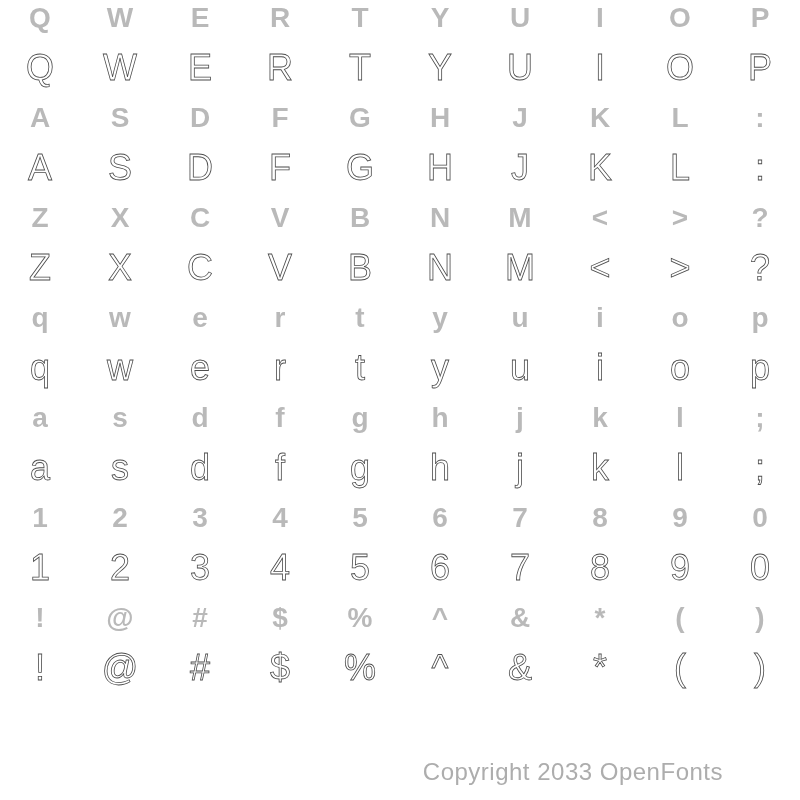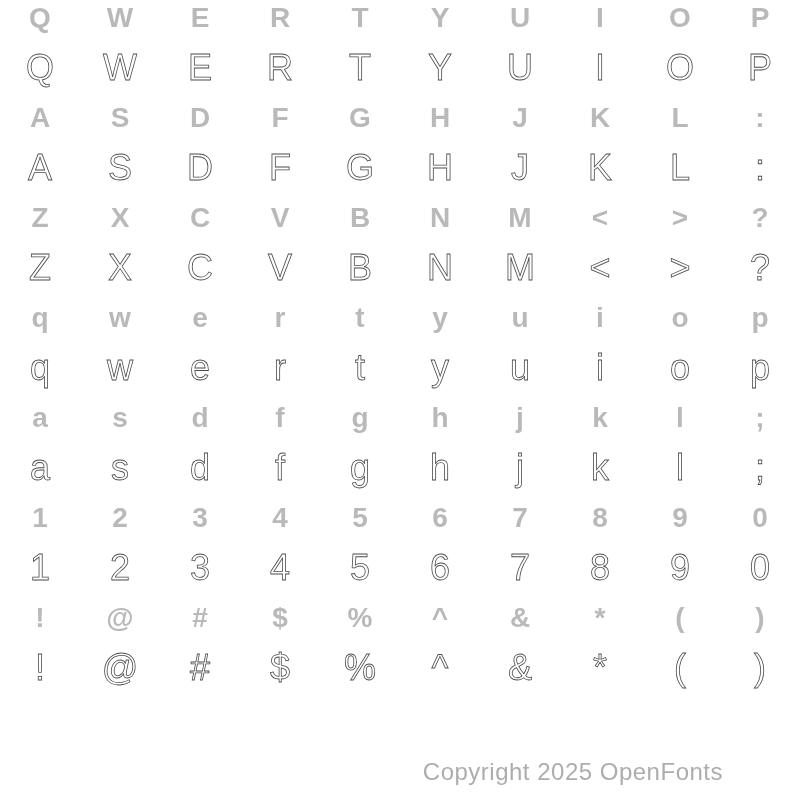--- a/index.html
+++ b/index.html
@@ -65,13 +65,13 @@
     <div class="row reference"><span class="cell">q</span><span class="cell">w</span><span class="cell">e</span><span class="cell">r</span><span class="cell">t</span><span class="cell">y</span><span class="cell">u</span><span class="cell">i</span><span class="cell">o</span><span class="cell">p</span></div>
     <div class="row sample"><span class="cell">q</span><span class="cell">w</span><span class="cell">e</span><span class="cell">r</span><span class="cell">t</span><span class="cell">y</span><span class="cell">u</span><span class="cell">i</span><span class="cell">o</span><span class="cell">p</span></div>
     <div class="row reference"><span class="cell">a</span><span class="cell">s</span><span class="cell">d</span><span class="cell">f</span><span class="cell">g</span><span class="cell">h</span><span class="cell">j</span><span class="cell">k</span><span class="cell">l</span><span class="cell">;</span></div>
     <div class="row sample"><span class="cell">a</span><span class="cell">s</span><span class="cell">d</span><span class="cell">f</span><span class="cell">g</span><span class="cell">h</span><span class="cell">j</span><span class="cell">k</span><span class="cell">l</span><span class="cell">;</span></div>
     <div class="row reference"><span class="cell">1</span><span class="cell">2</span><span class="cell">3</span><span class="cell">4</span><span class="cell">5</span><span class="cell">6</span><span class="cell">7</span><span class="cell">8</span><span class="cell">9</span><span class="cell">0</span></div>
     <div class="row sample"><span class="cell">1</span><span class="cell">2</span><span class="cell">3</span><span class="cell">4</span><span class="cell">5</span><span class="cell">6</span><span class="cell">7</span><span class="cell">8</span><span class="cell">9</span><span class="cell">0</span></div>
     <div class="row reference"><span class="cell">!</span><span class="cell">@</span><span class="cell">#</span><span class="cell">$</span><span class="cell">%</span><span class="cell">^</span><span class="cell">&amp;</span><span class="cell">*</span><span class="cell">(</span><span class="cell">)</span></div>
     <div class="row sample"><span class="cell">!</span><span class="cell">@</span><span class="cell">#</span><span class="cell">$</span><span class="cell">%</span><span class="cell">^</span><span class="cell">&amp;</span><span class="cell">*</span><span class="cell">(</span><span class="cell">)</span></div>
   </div>
 
-<div class="footer-copyright">Copyright 2025 OpenFonts</div>
+<div class="footer-copyright">Copyright 2033 OpenFonts</div>
 
 </body></html>

